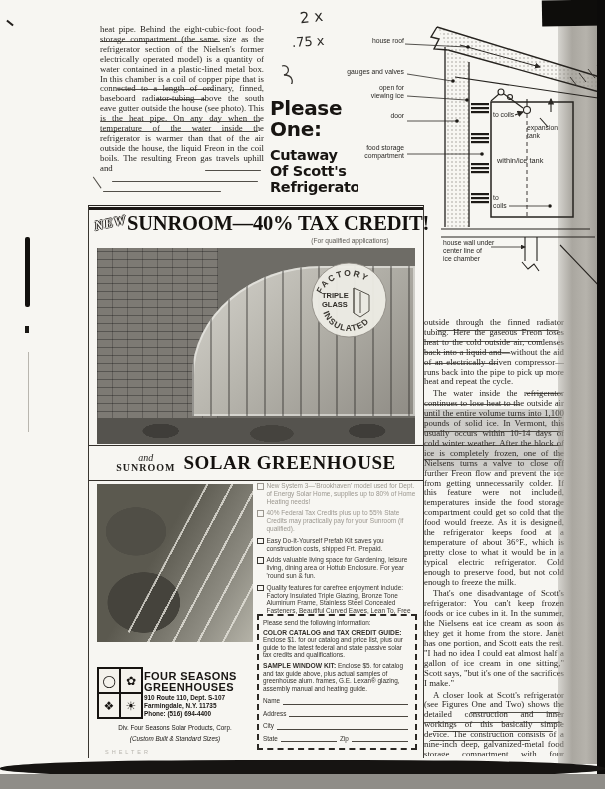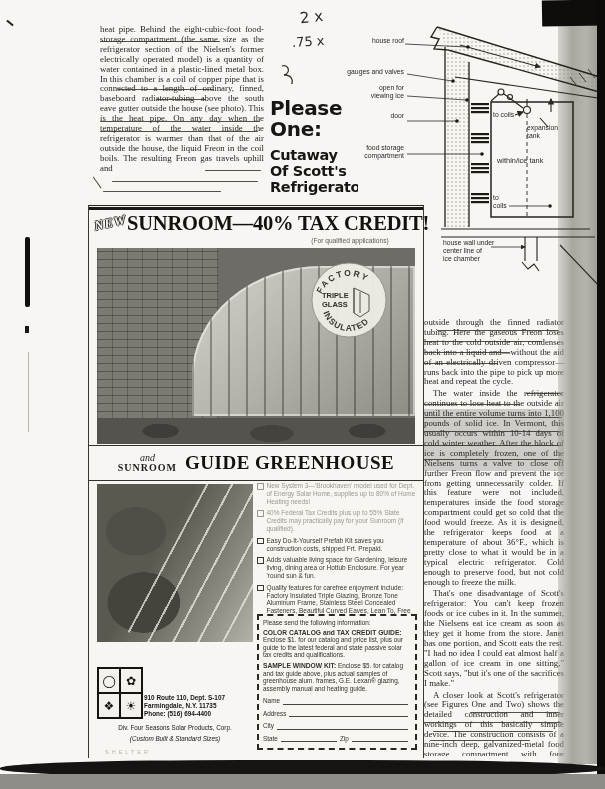--- a/index.html
+++ b/index.html
@@ -233,36 +233,40 @@
         <path d="M45,28 l15,7 v16 l-9,6 l-6,-4 z M45,28 v25 M51,53 v-21" fill="none" stroke="#55524b" stroke-width="1"></path>
       </svg>
     </div>
 
     <div class="abs" style="left:0;top:239px;width:100%;height:34px;border-top:1px solid #35312c;border-bottom:1px solid #35312c;
          display:flex;align-items:center;justify-content:center;">
       <div style="text-align:center;margin-right:8px;line-height:1;">
         <div style="font-style:italic;font-size:10px;">and</div>
         <div style="font-size:10px;font-weight:bold;letter-spacing:1px;">SUNROOM</div>
       </div>
-      <div style="font-family:'Liberation Serif',serif;font-weight:bold;font-size:19px;letter-spacing:0.5px;color:#14110e;">GUIDE GREENHOUSE</div>
+      <div style="font-family:'Liberation Serif',serif;font-weight:bold;font-size:19px;letter-spacing:0.5px;color:#14110e;">SOLAR GREENHOUSE</div>
     </div>
 
     <div class="photo" style="left:8px;top:278px;width:156px;height:158px;background:
          radial-gradient(ellipse 50px 40px at 25% 30%, #504e46 60%, transparent 61%),
          radial-gradient(ellipse 60px 50px at 30% 75%, #45433c 60%, transparent 61%),
          linear-gradient(120deg,#5b594f 40%, #8c8a80 75%, #b5b3a8 100%);">
       <div class="abs" style="left:45%;top:-10px;width:90px;height:190px;transform:rotate(28deg);
            background:repeating-linear-gradient(90deg, rgba(235,233,225,.75) 0 2px, transparent 2px 22px);"></div>
     </div>
 
     <div class="logo-grid">
       <div class="logo-cell">◯</div>
       <div class="logo-cell">✿</div>
       <div class="logo-cell">❖</div>
       <div class="logo-cell">☀</div>
+    </div>
+    <div class="abs company" style="left:55px;top:465px;font-weight:bold;font-size:11px;line-height:11px;letter-spacing:.4px;">
+      <div>FOUR SEASONS</div>
+      <div>GREENHOUSES</div>
     </div>
     <div class="abs company" style="left:55px;top:488px;font-weight:bold;font-size:6.4px;line-height:8px;">
       <div>910 Route 110, Dept. S-107</div>
       <div>Farmingdale, N.Y. 11735</div>
       <div>Phone: (516) 694-4400</div>
     </div>
     <div class="abs company" style="left:8px;top:518px;width:156px;text-align:center;font-size:6.3px;">Div. Four Seasons Solar Products, Corp.</div>
     <div class="abs company" style="left:8px;top:529px;width:156px;text-align:center;font-size:6.3px;font-style:italic;">(Custom Built &amp; Standard Sizes)</div>
 
     <div class="abs" style="left:168px;top:276px;width:162px;">

